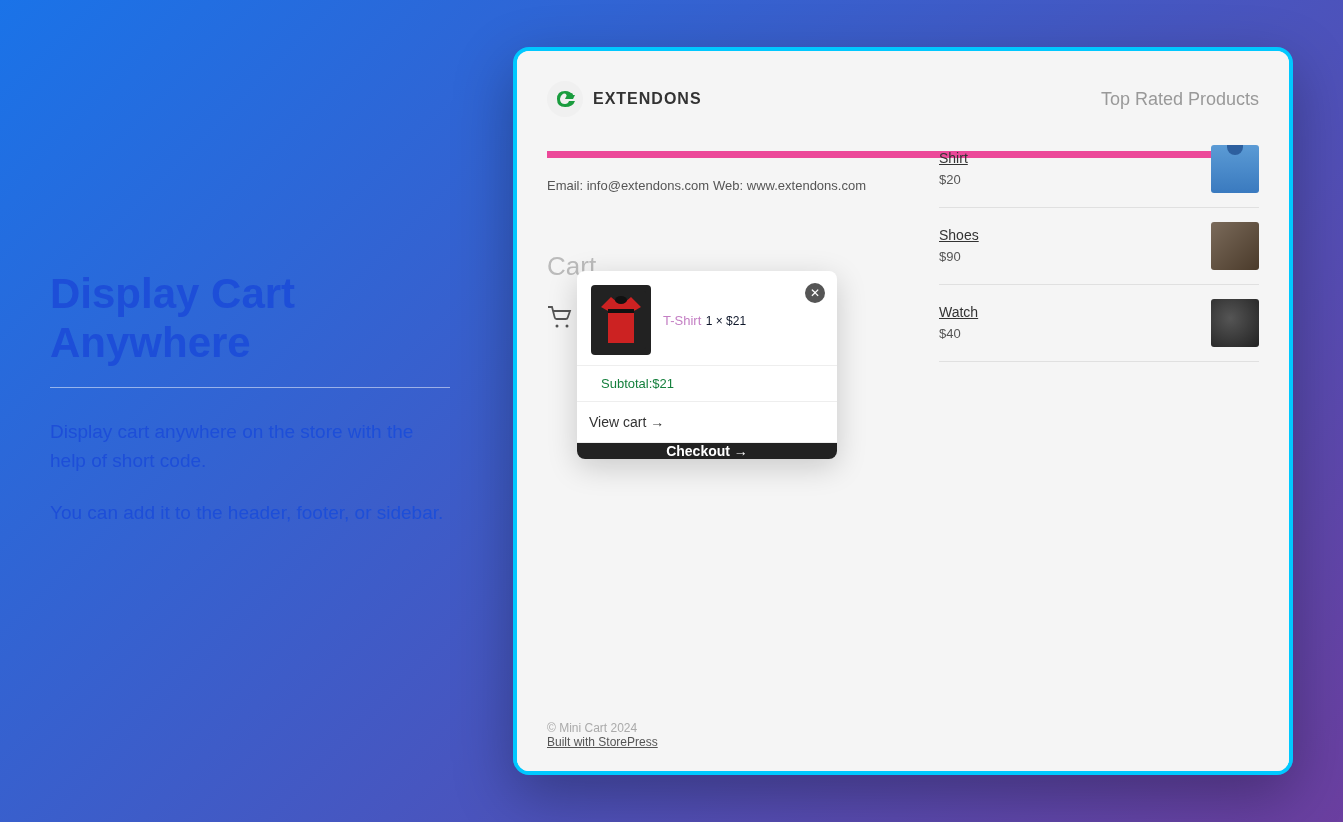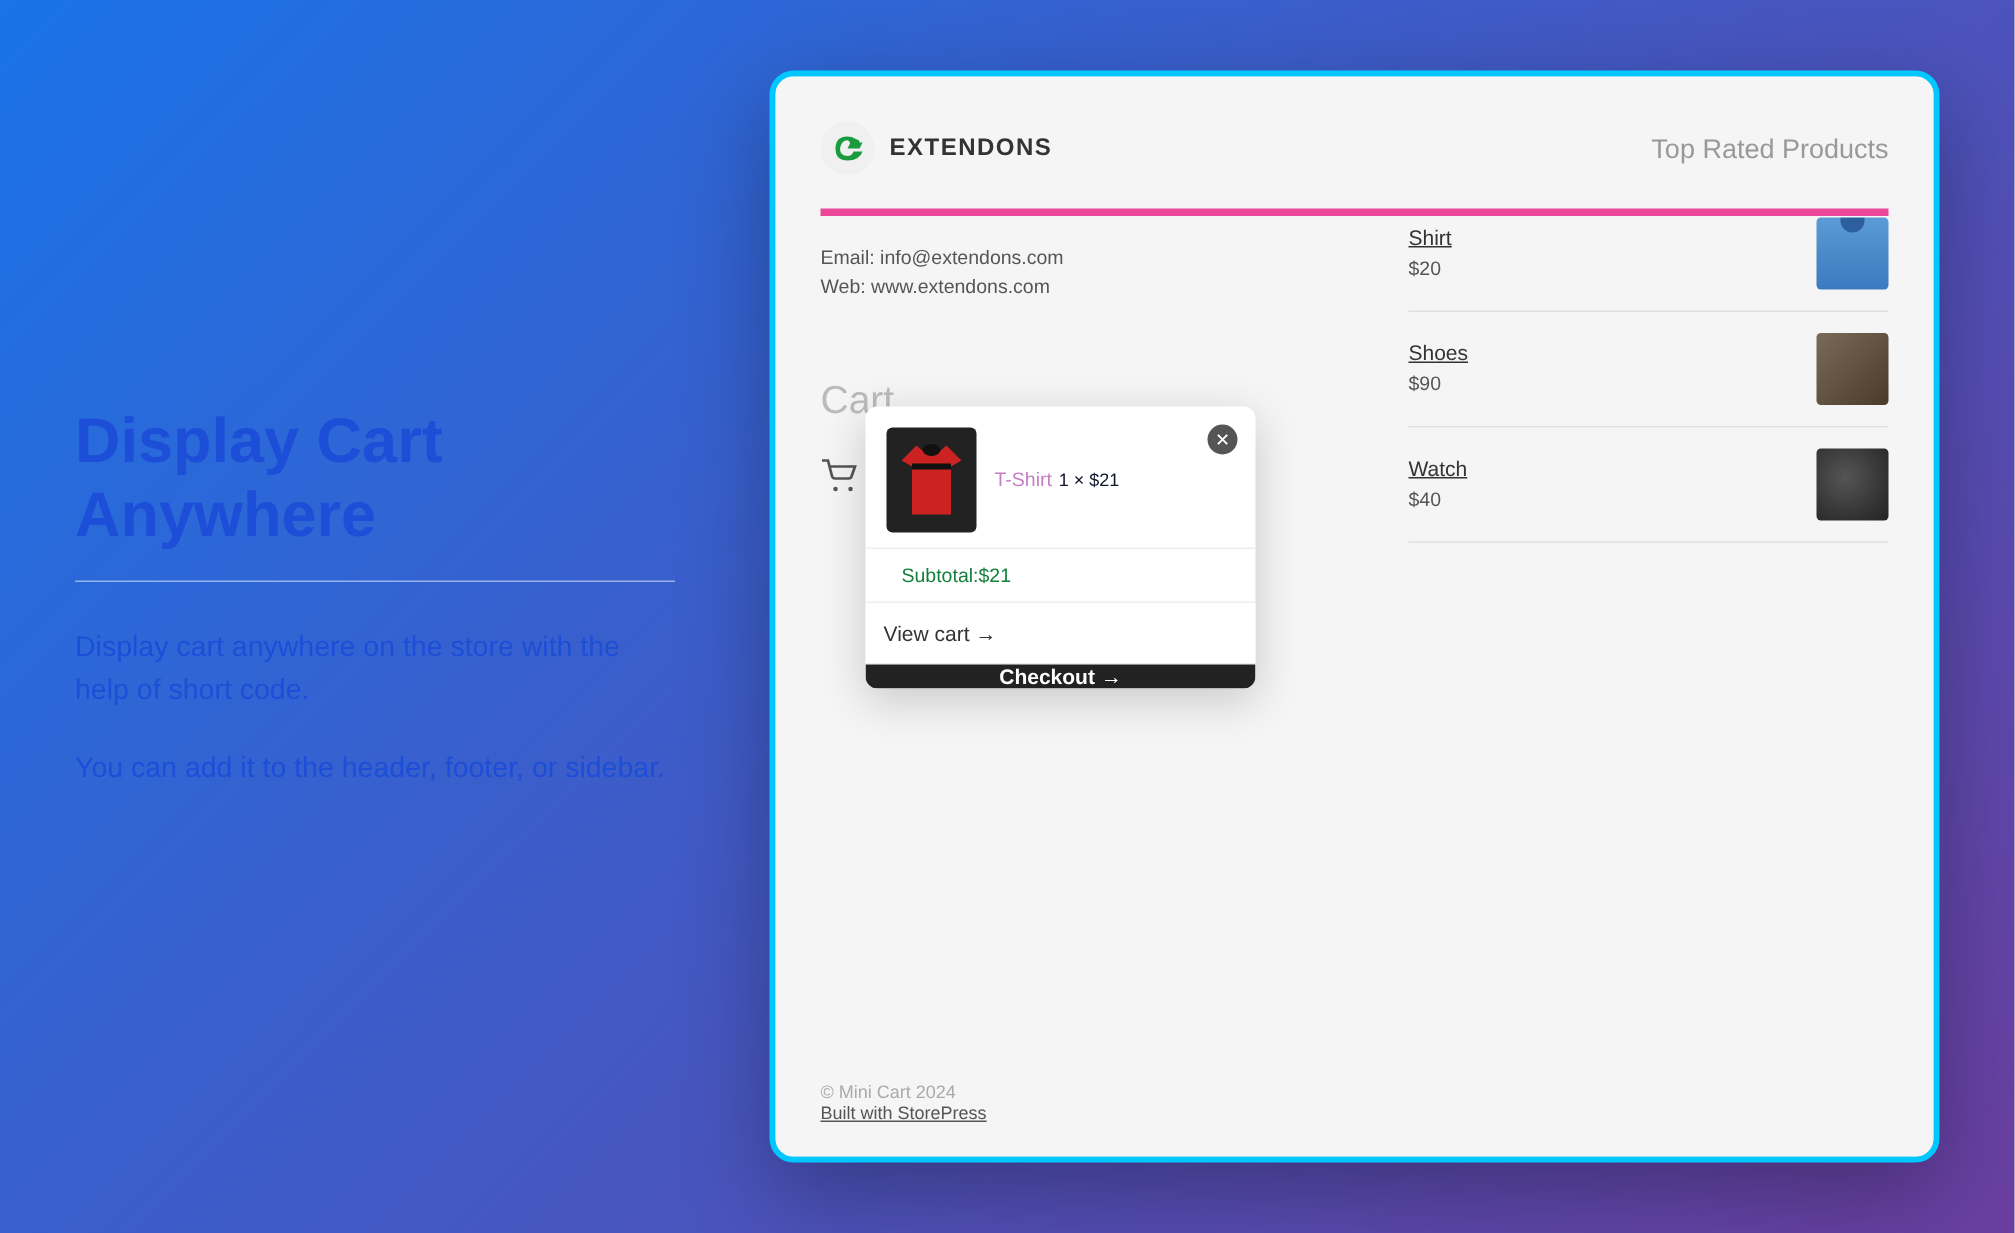--- a/index.html
+++ b/index.html
@@ -55,22 +55,22 @@
       padding: 30px 30px 30px 30px;
       min-height: 720px;
       position: relative;
     }
 
     
     .store-header {
       display: flex;
       align-items: center;
       justify-content: space-between;
-      padding-bottom: 22px;
-      border-bottom: 5px solid #ec4899;
+      padding-bottom: 34px;
+      border-bottom: 7px solid #ec4899;
       margin-bottom: 20px;
       gap: 32px;
     }
     .logo-area {
       display: flex;
       align-items: center;
       gap: 10px;
     }
     .logo-icon {
       width: 36px;
@@ -84,21 +84,20 @@
     }
     .top-rated-label {
       font-size: 18px;
       color: #999;
       font-weight: 400;
     }
 
     
     .contact-info {
       display: flex;
-      flex-direction: column;
       gap: 4px;
       margin-bottom: 28px;
     }
     .contact-line {
       font-size: 13px;
       color: #555;
     }
 
     
     .products-section {

